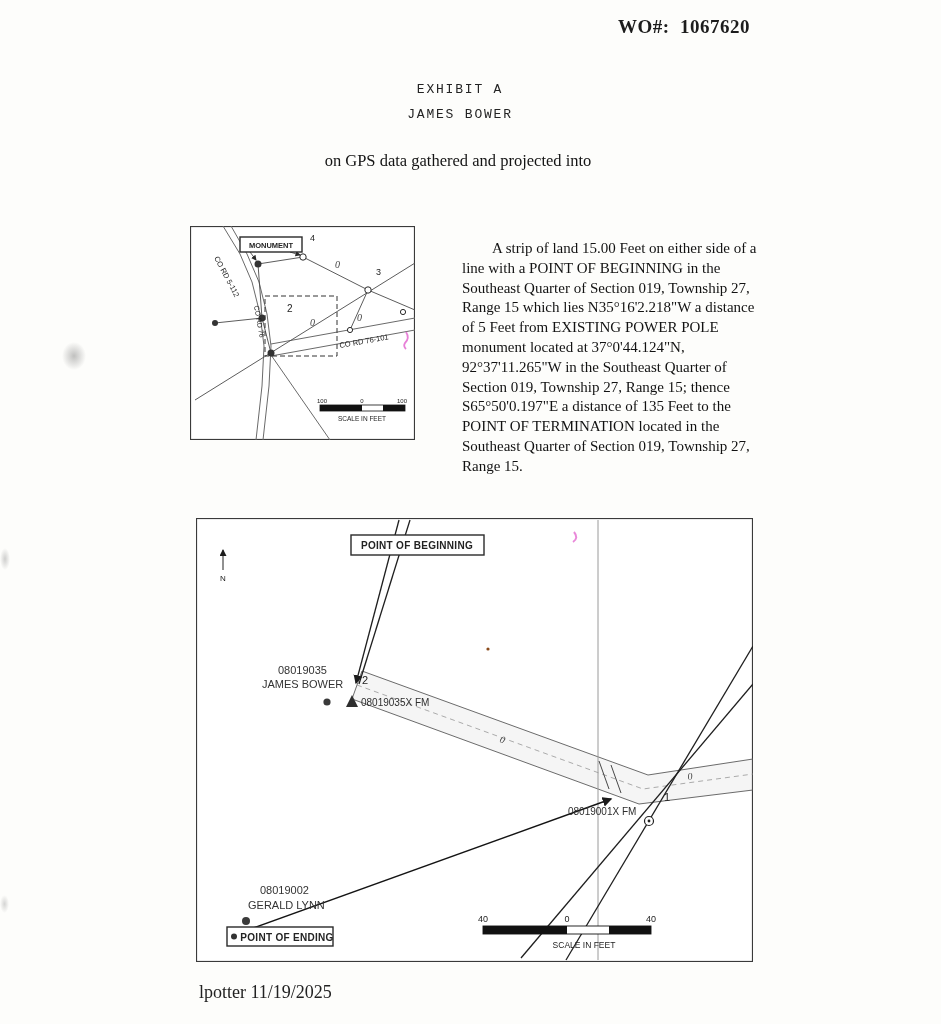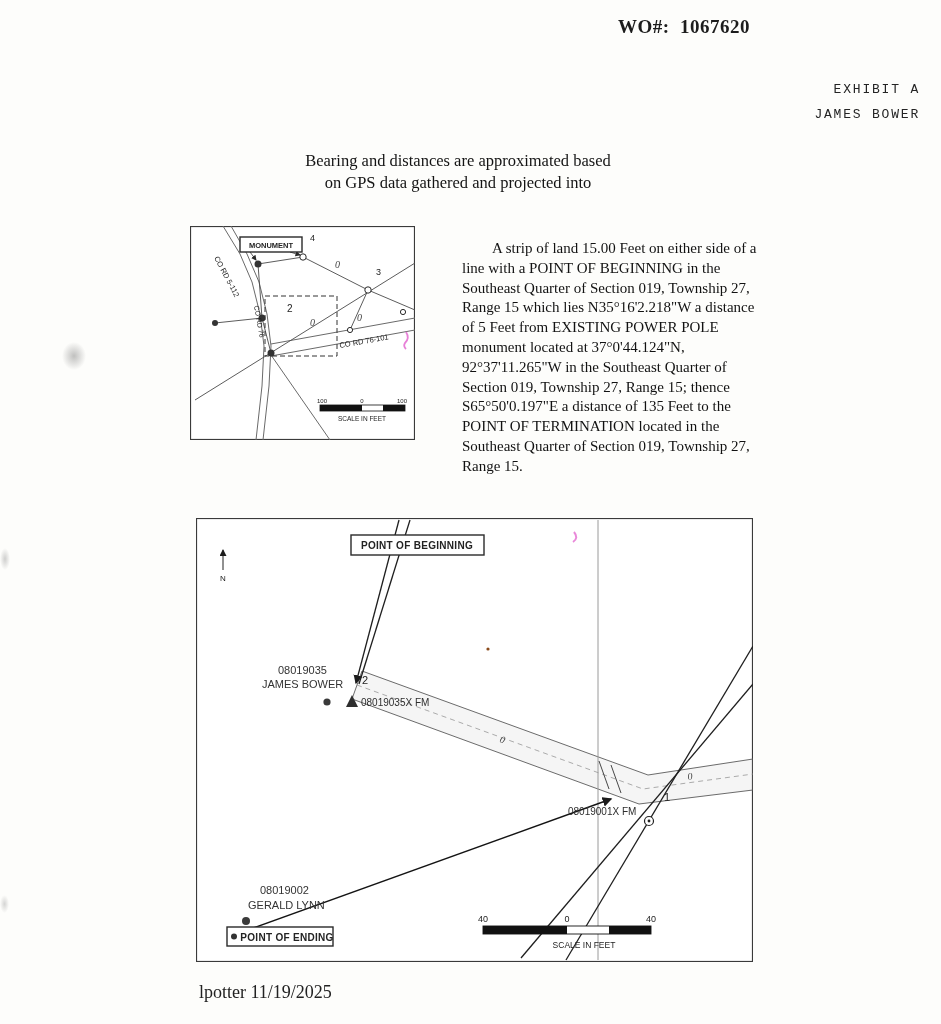--- a/index.html
+++ b/index.html
@@ -8,21 +8,21 @@
     position:relative; width:941px; height:1024px; margin:0 auto;
     background:#fdfdfb; color:#1c1c1c; overflow:hidden;
     font-family:"Liberation Serif", serif;
   }
   .wo {
     position:absolute; top:16px; left:618px;
     font-family:"Liberation Serif", serif;
     font-weight:bold; font-size:19px; letter-spacing:0.5px; white-space:pre;
   }
   .mono-block {
-    position:absolute; top:82px; left:0; width:920px; text-align:right;
+    position:absolute; top:82px; left:0; width:920px; text-align:center;
     font-family:"Liberation Mono", monospace; font-size:13px;
     letter-spacing:1.8px; color:#242424;
   }
   .mono-block .mline { margin-bottom:10px; white-space:pre; }
   .note-block {
     position:absolute; top:150px; left:0; width:916px; text-align:center;
     font-family:"Liberation Serif", serif; font-size:16.5px; line-height:22px;
     color:#141414;
   }
   .desc {
@@ -55,21 +55,20 @@
 <div class="page">
 
   <div class="wo">WO#:  1067620</div>
 
   <div class="mono-block">
     <div class="mline">EXHIBIT A</div>
     <div class="mline">JAMES BOWER</div>
   </div>
 
   <div class="note-block">
-    <div>Bearing and distances are approximated based</div>
     <div>on GPS data gathered and projected into</div>
   </div>
 
   <div class="desc">A strip of land 15.00 Feet on either side of a line with a POINT OF BEGINNING in the Southeast Quarter of Section 019, Township 27, Range 15 which lies N35°16'2.218"W a distance of 5 Feet from EXISTING POWER POLE monument located at 37°0'44.124"N, 92°37'11.265"W in the Southeast Quarter of Section 019, Township 27, Range 15; thence S65°50'0.197"E a distance of 135 Feet to the POINT OF TERMINATION located in the Southeast Quarter of Section 019, Township 27, Range 15.</div>
 
   <svg class="inset-map" width="225" height="214" viewBox="0 0 225 214">
     <defs>
       <marker id="ah-inset" markerWidth="7" markerHeight="7" refX="5" refY="3" orient="auto">
         <path d="M0,0 L6,3 L0,6 Z" fill="#2a2a2a"></path>
       </marker>

